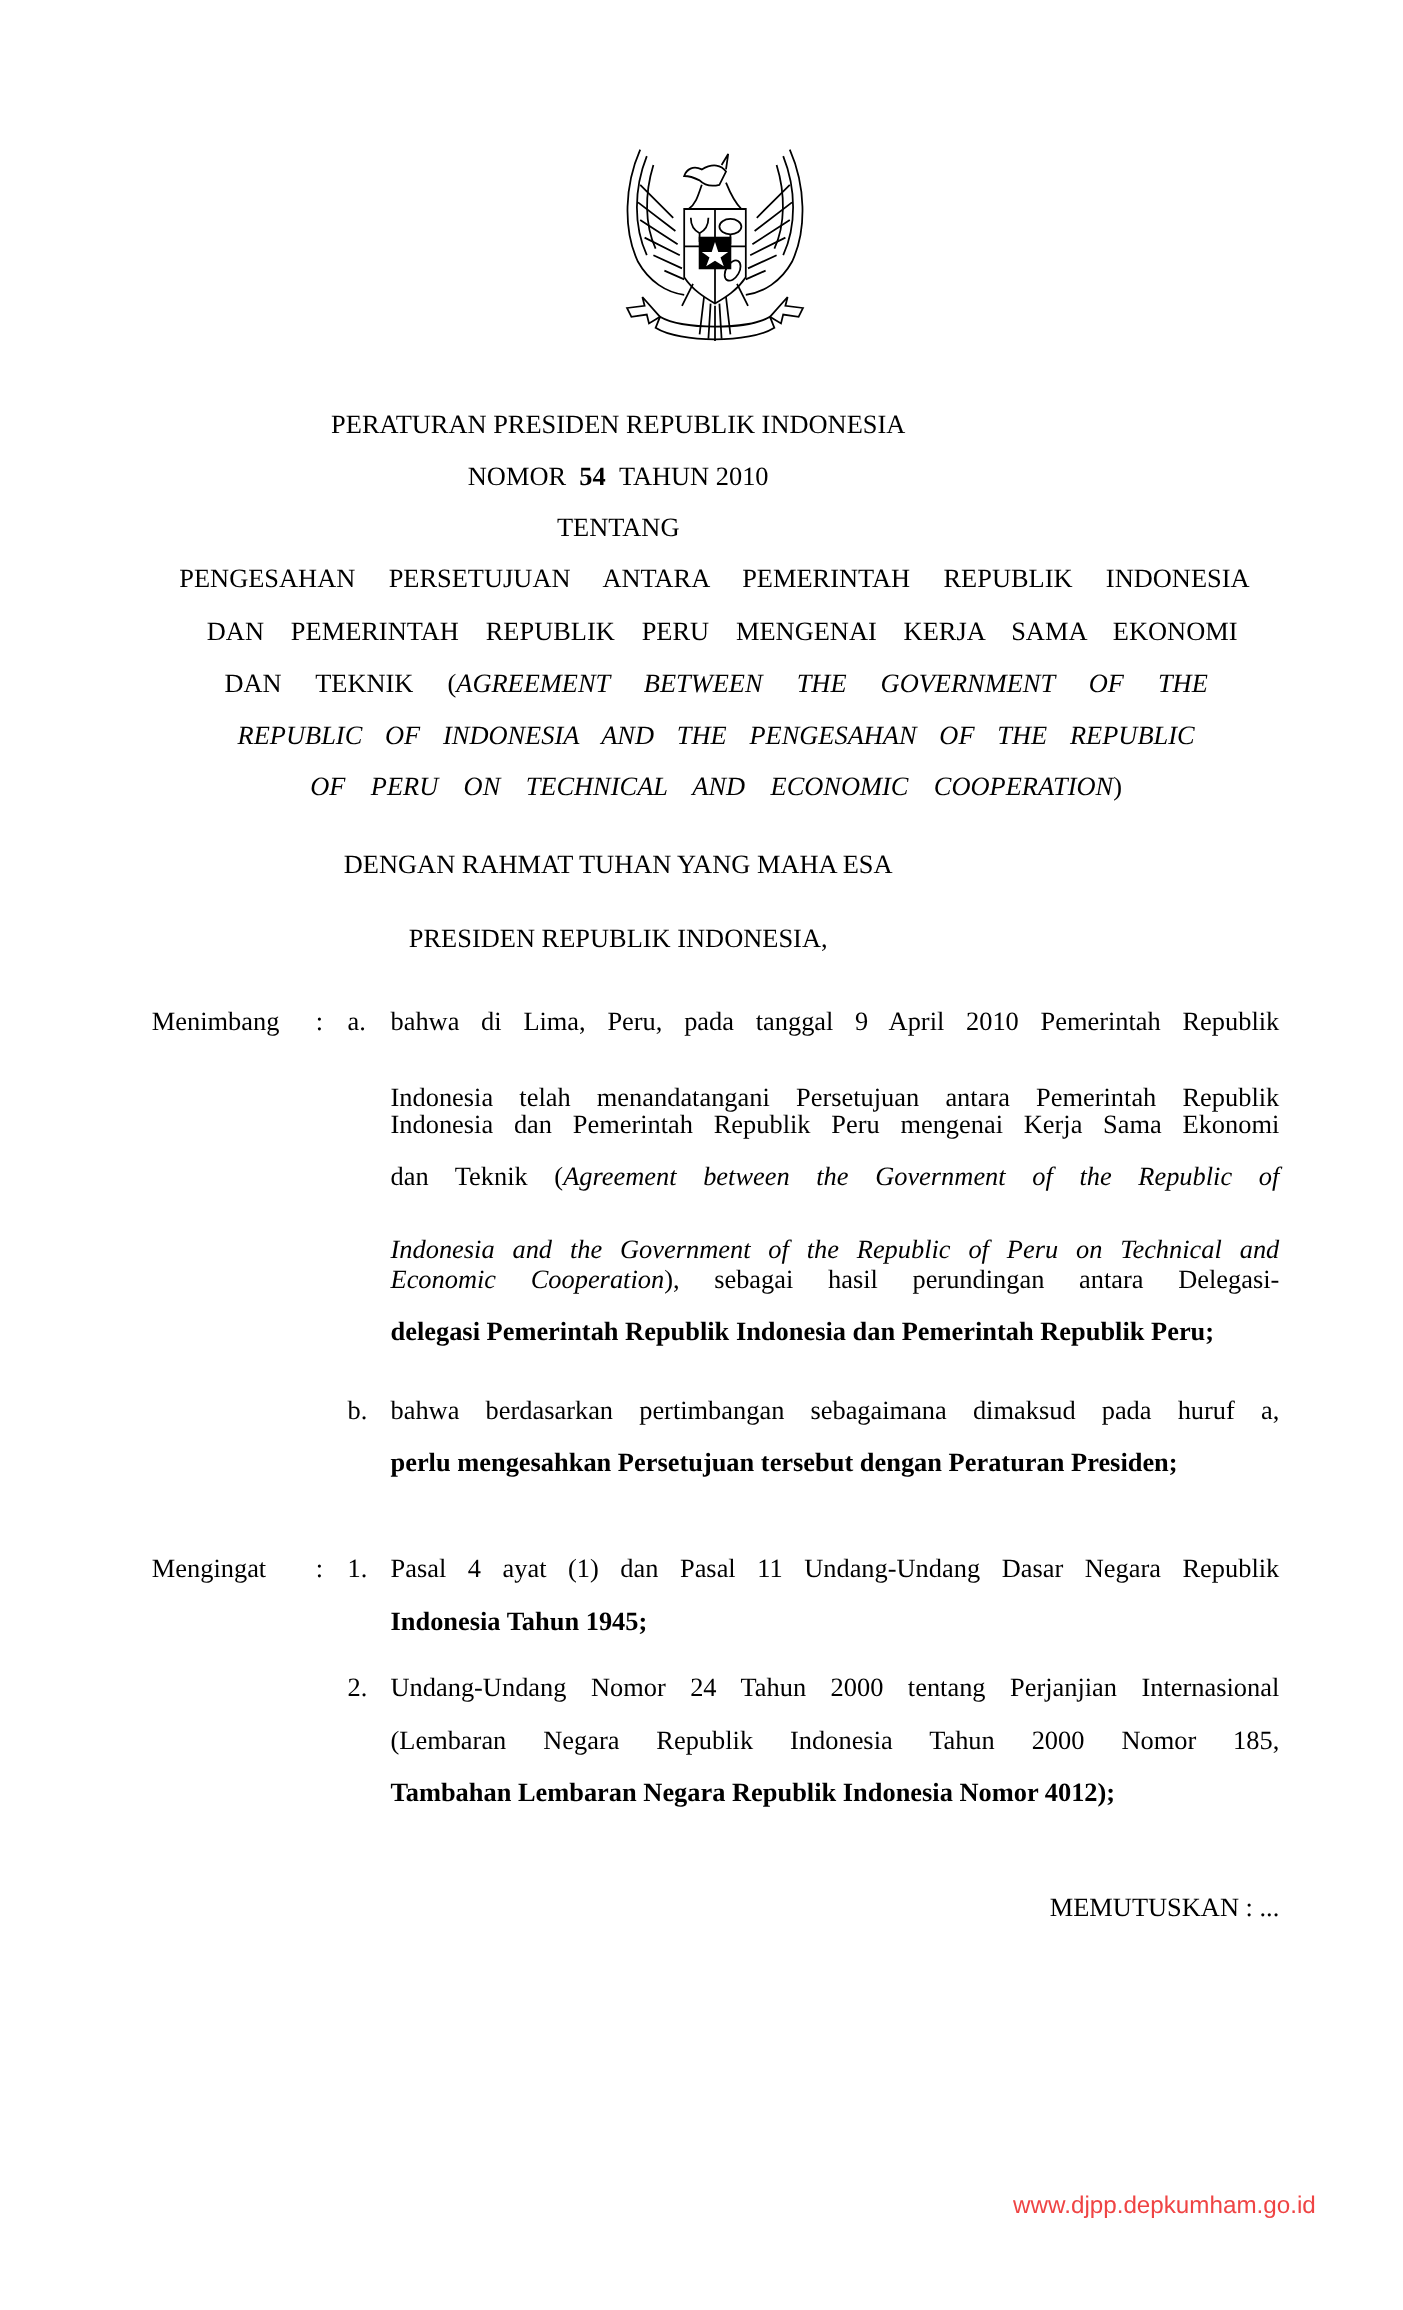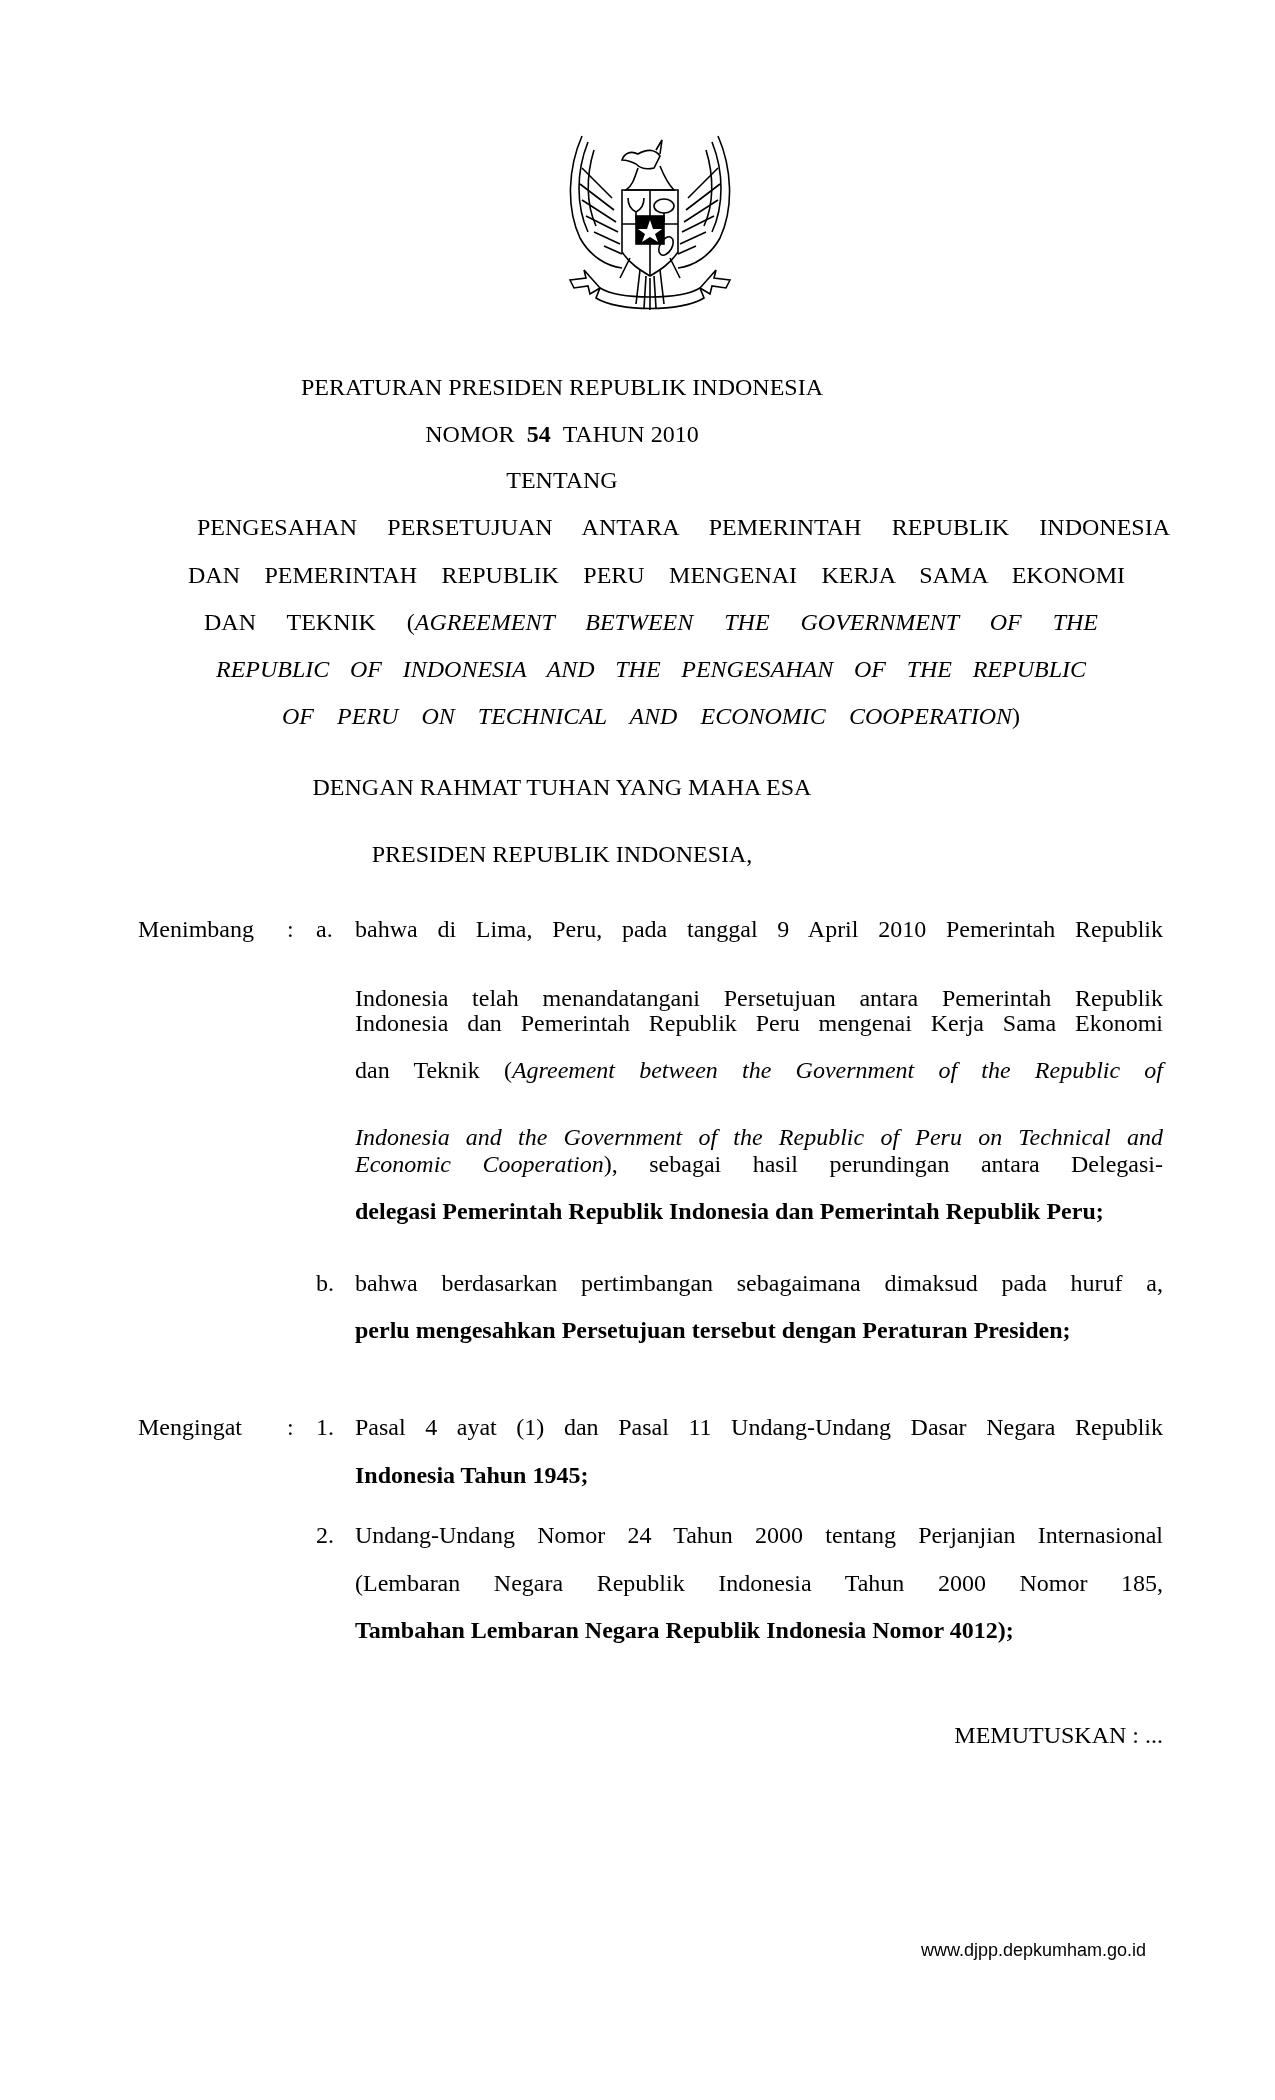--- a/index.html
+++ b/index.html
@@ -71,24 +71,24 @@
     }
     .memutuskan {
       position: absolute;
       right: 112px;
       line-height: 30px;
       white-space: nowrap;
     }
     .watermark {
       position: absolute;
       left: 921px;
-      top: 1940px;
+      top: 1992px;
       font-family: "Liberation Sans", "DejaVu Sans", sans-serif;
-      font-size: 18px;
-      color: #000000;
+      font-size: 22px;
+      color: #ef4444;
       white-space: nowrap;
     }
   </style>
 </head>
 <body>
 
 <svg class="emblem" viewBox="0 0 180 188" xmlns="http://www.w3.org/2000/svg">
   <g fill="none" stroke="#000" stroke-width="1.6">
 
     <path d="M22 8 C8 40 6 80 20 110 C30 128 46 138 62 140"></path>
@@ -129,21 +129,21 @@
 </svg>
 
 <div class="center-line" style="top:372px;">PERATURAN PRESIDEN REPUBLIK INDONESIA</div>
 
 <div class="center-line" style="top:419px;">
   <span>NOMOR</span>&nbsp;&nbsp;<span class="bold">54</span>&nbsp;&nbsp;<span>TAHUN 2010</span>
 </div>
 
 <div class="center-line" style="top:465px;">TENTANG</div>
 
-<div class="title-line" style="top:512px; left:163px; width:973px;margin-left:34px;">
+<div class="title-line" style="top:512px; left:163px; width:973px;">
   <span>PENGESAHAN PERSETUJUAN ANTARA PEMERINTAH REPUBLIK INDONESIA</span>
 </div>
 <div class="title-line" style="top:560px; left:188px; width:937px;">
   <span>DAN  PEMERINTAH  REPUBLIK PERU MENGENAI KERJA SAMA EKONOMI</span>
 </div>
 <div class="title-line" style="top:607px; left:204px; width:894px;">
   <span>DAN   TEKNIK  (</span><span class="italic">AGREEMENT   BETWEEN   THE  GOVERNMENT  OF  THE</span>
 </div>
 <div class="title-line" style="top:654px; left:216px; width:870px;">
   <span class="italic">REPUBLIC  OF INDONESIA AND THE PENGESAHAN OF THE REPUBLIC</span>

